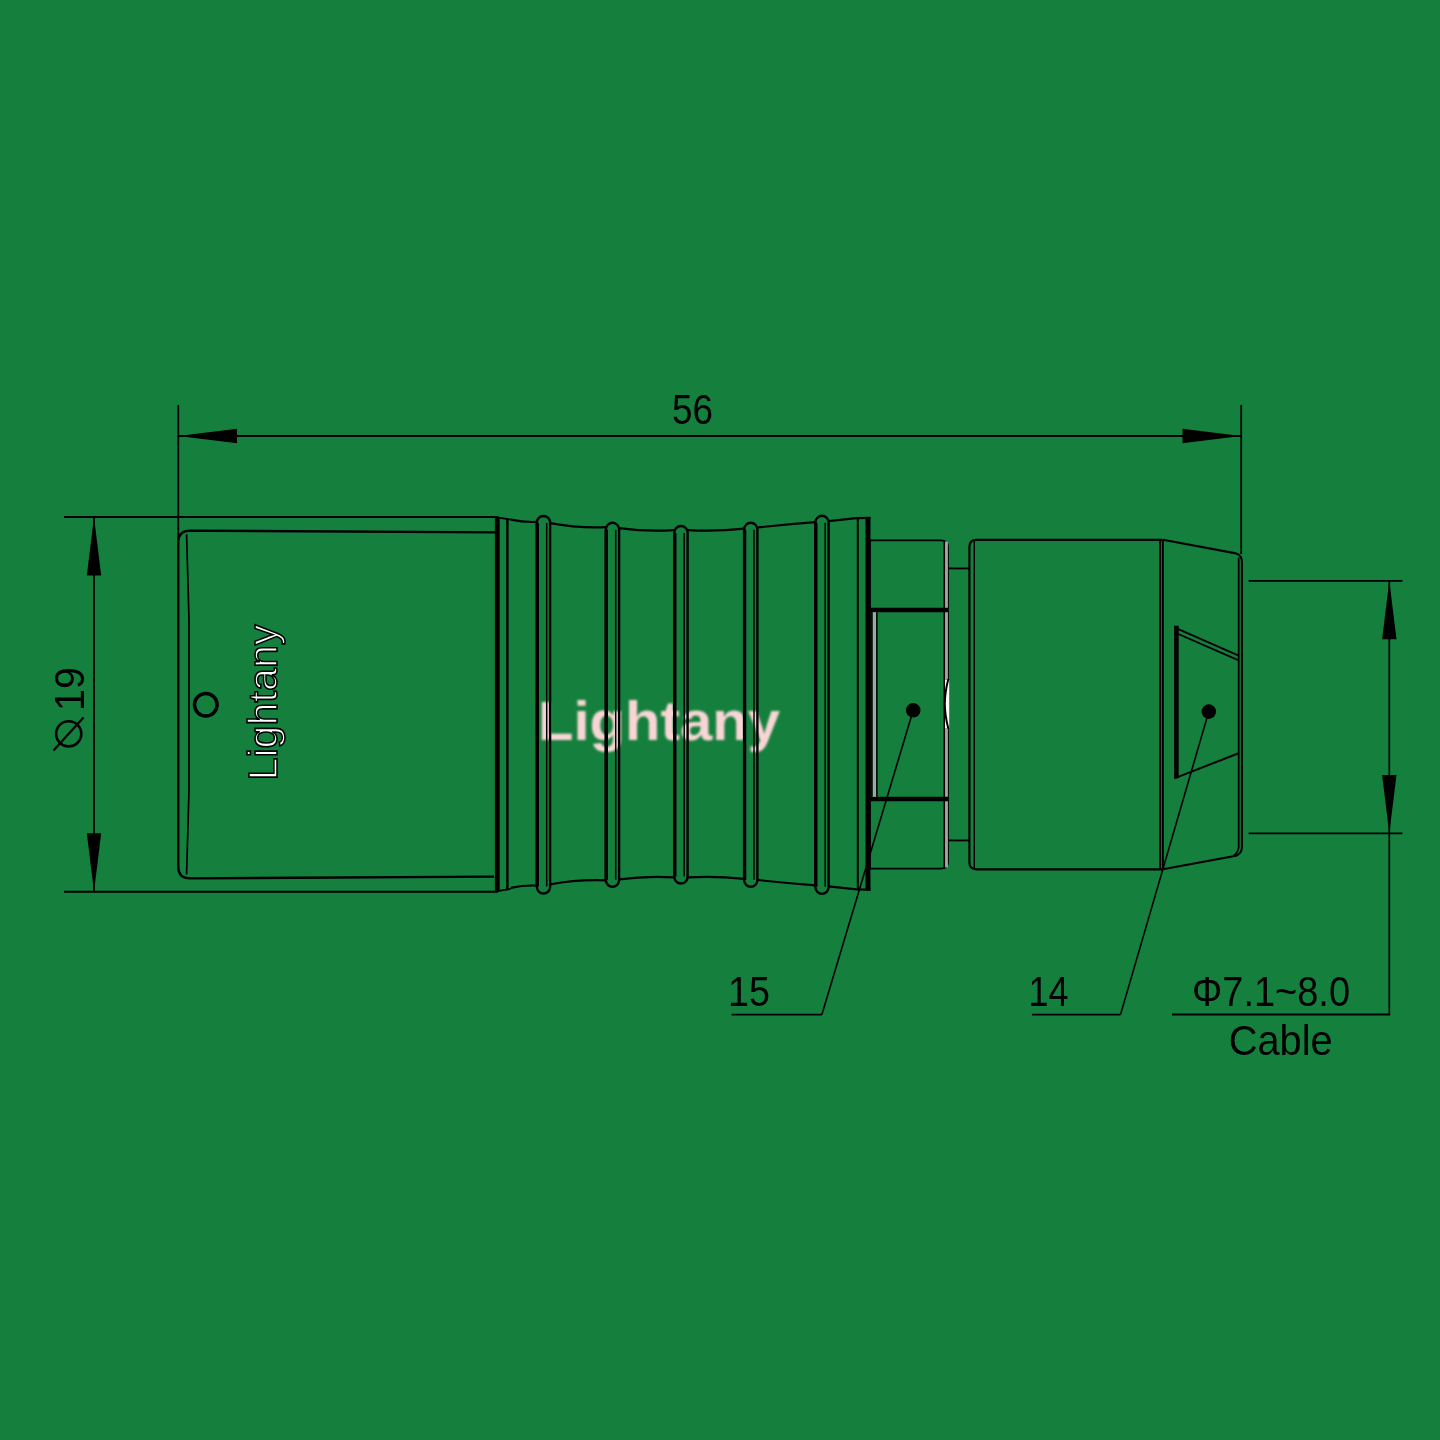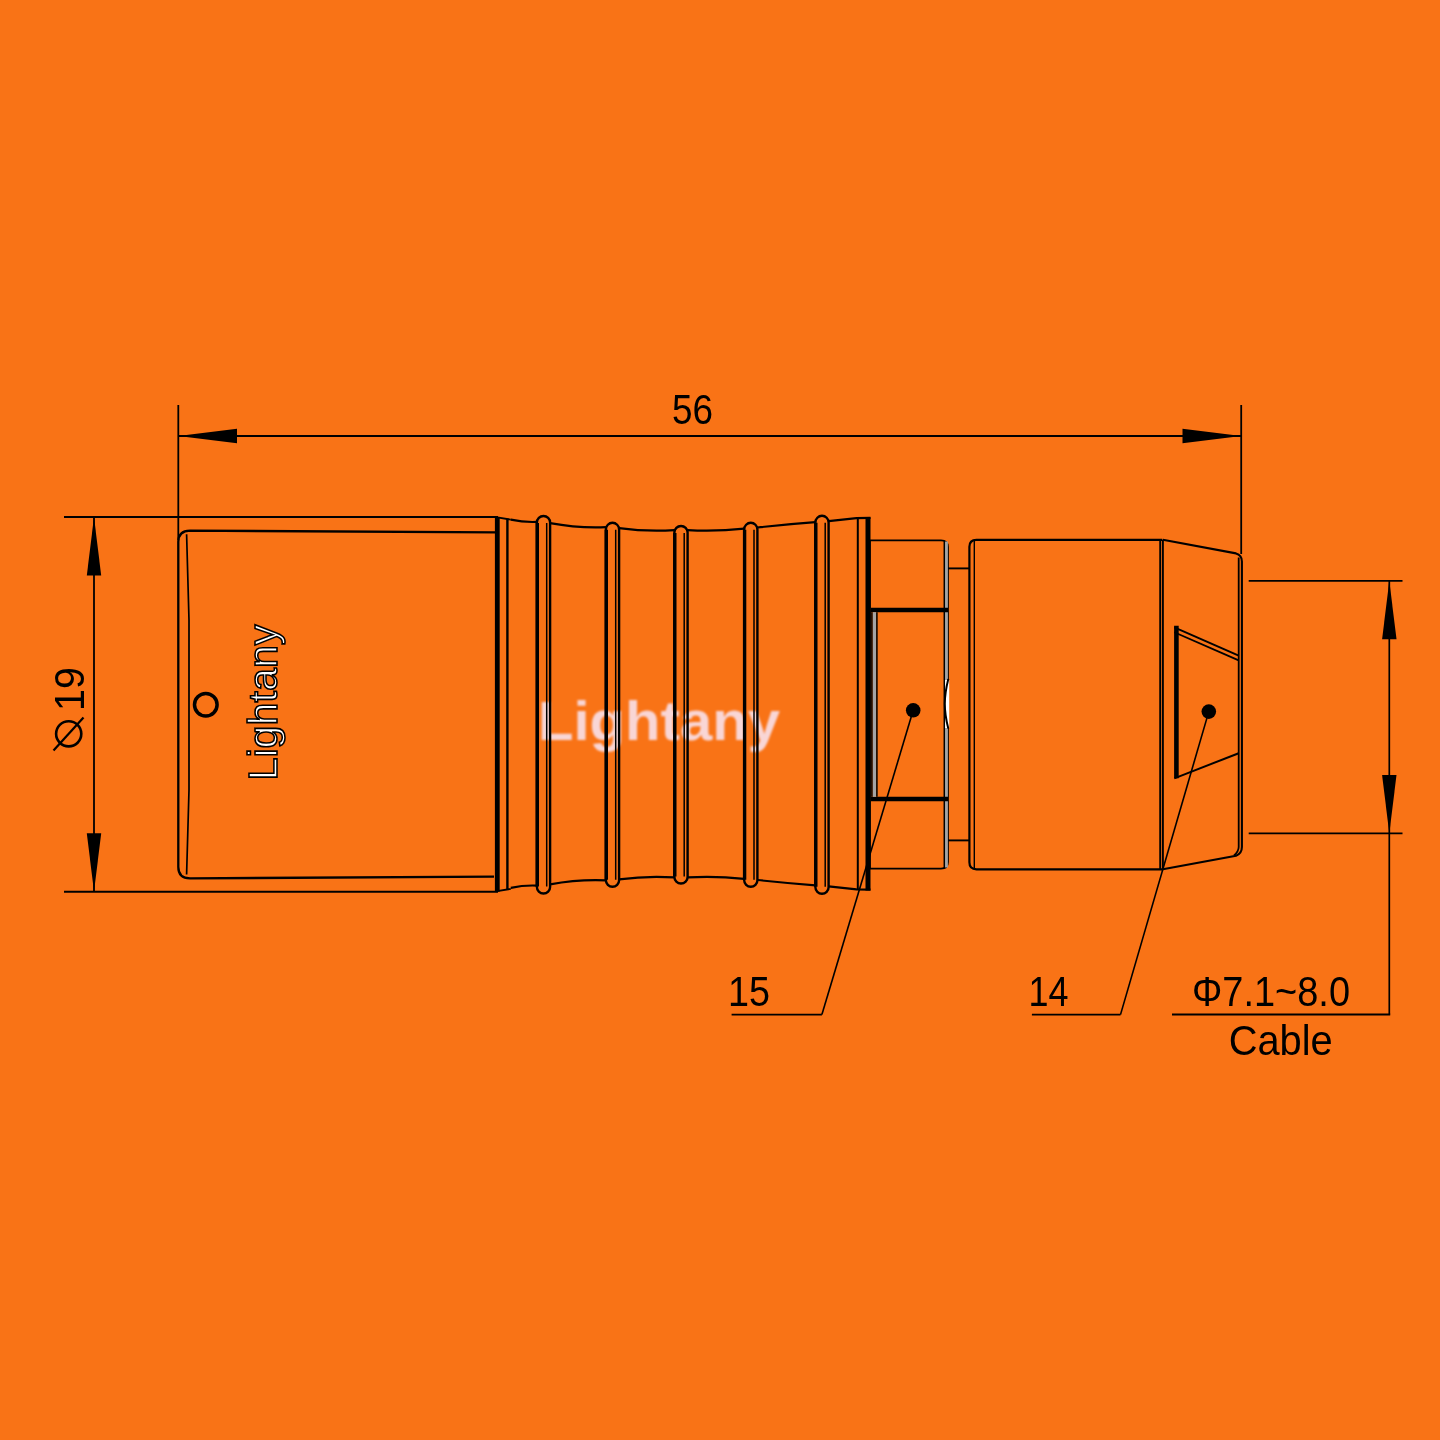--- a/index.html
+++ b/index.html
@@ -1,16 +1,16 @@
 <!DOCTYPE html>
 <html><head>
 <meta charset="utf-8">
 <style>
   html,body{margin:0;padding:0;background:#ffffff;}
-  .page{width:1440px;height:1440px;position:relative;background:#f97316;overflow:hidden;-webkit-font-smoothing:antialiased;}
+  .page{width:1440px;height:1440px;position:relative;background:#15803d;overflow:hidden;-webkit-font-smoothing:antialiased;}
   svg{position:absolute;left:0;top:0;}
   text{font-family:"Liberation Sans", sans-serif;}
 </style>
 </head>
 <body>
 <div class="page">
 <svg width="1440" height="1440" viewBox="0 0 1440 1440">
 <defs>
         <filter id="wblur" x="-20%" y="-20%" width="140%" height="140%">
           <feGaussianBlur stdDeviation="1.1"></feGaussianBlur>

